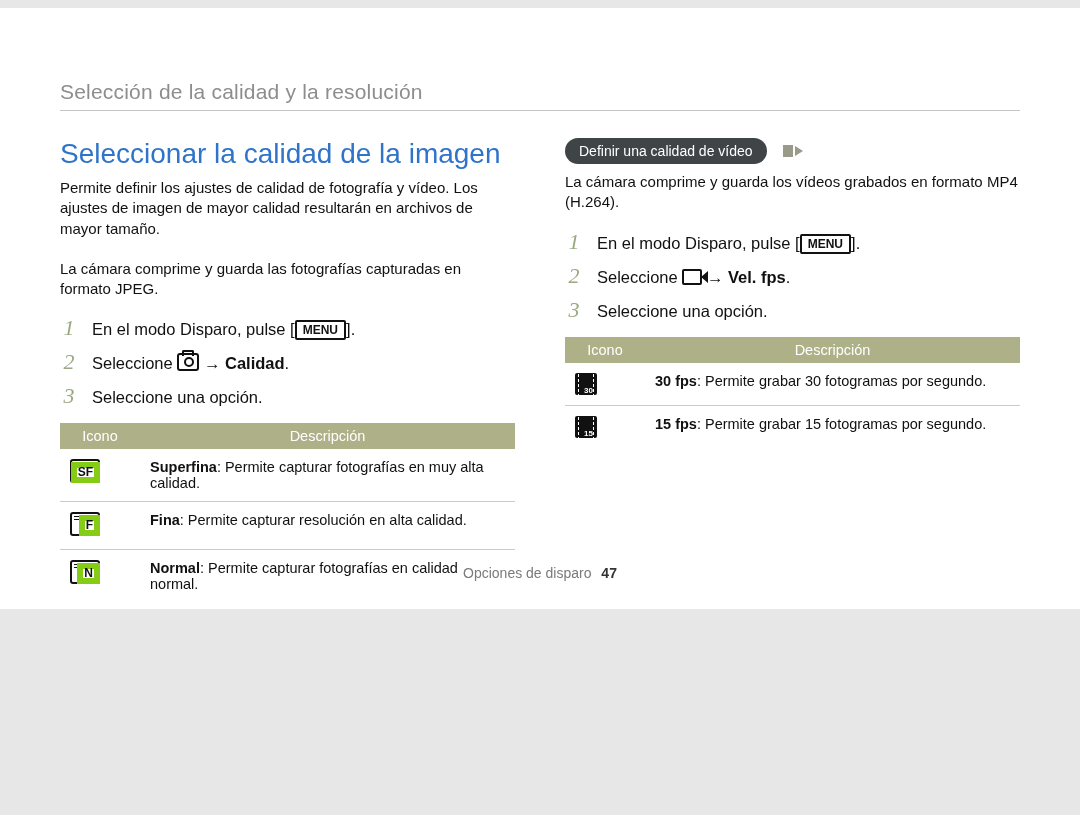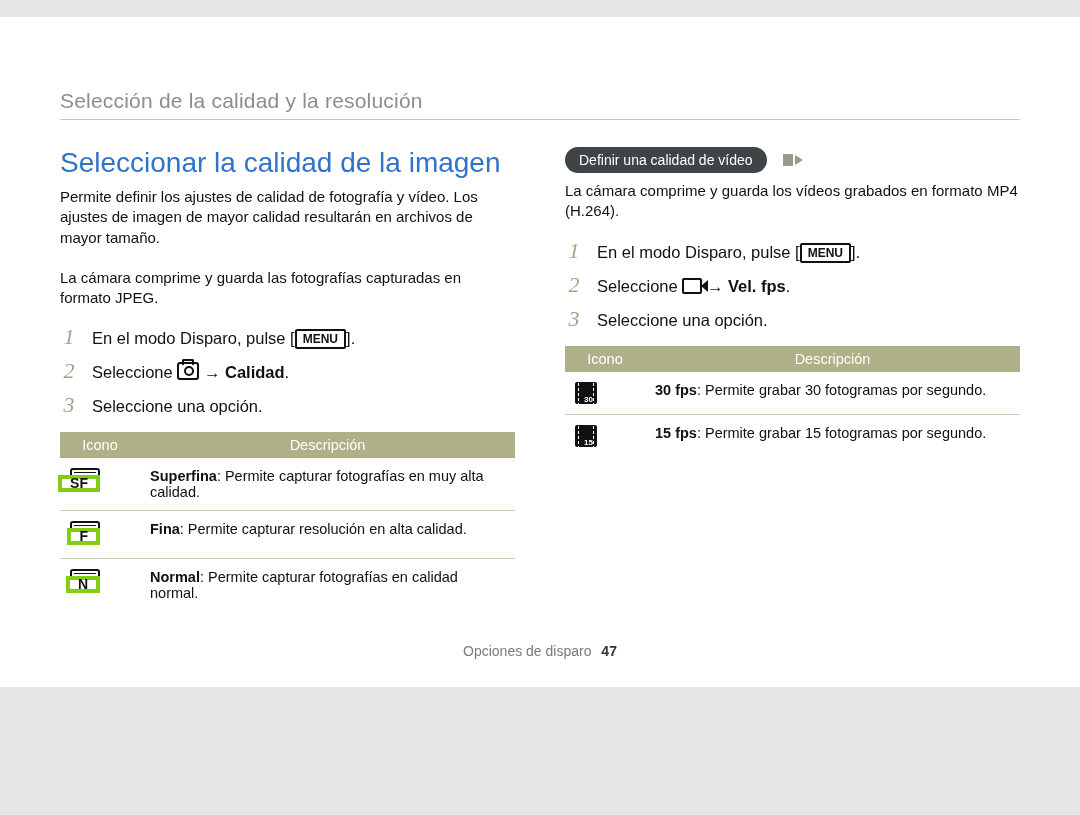--- a/index.html
+++ b/index.html
@@ -15,22 +15,22 @@
     --pill-fg:#ffffff;
     --mode-color:#9a9a88;
     --table-head-bg:#aeb087;
     --table-head-fg:#ffffff;
     --table-border:#cdcfb5;
     --footer-color:#7a7a7a;
     --num-color:#9aa883;
   }
   html,body{margin:0;padding:0;background:#e7e7e7;}
   .page{
-    width:1080px;height:670px;
-    margin:17px auto;
+    width:1080px;height:601px;
+    margin:8px auto;
     background:var(--page-bg);
     position:relative;
     box-sizing:border-box;
     font-family:Arial,Helvetica,sans-serif;
     color:var(--body);
     overflow:hidden;
   }
   .rule-wrap{position:absolute;left:var(--page-pad-x);right:var(--page-pad-x);top:var(--page-pad-top);}
   .section-title-wrap{display:flex;align-items:center;gap:14px;}
   .section-title{color:var(--section-title-color);font-size:21px;font-weight:400;letter-spacing:0.2px;white-space:nowrap;}
@@ -66,21 +66,21 @@
   .mode-video-icon .film{width:10px;height:12px;background:var(--mode-color);}
 
   
   table.opts{width:100%;border-collapse:collapse;font-size:14.5px;}
   table.opts th{background:var(--table-head-bg);color:var(--table-head-fg);font-weight:400;text-align:center;padding:5px 10px;}
   table.opts th.icono{width:60px;}
   table.opts td{padding:10px 10px;border-bottom:1px solid var(--table-border);vertical-align:top;}
   table.opts tr:last-child td{border-bottom:none;}
   .qicon{display:inline-block;width:26px;height:20px;border:2px solid #111;border-radius:3px;position:relative;}
   .qicon::before{content:"";position:absolute;left:2px;right:2px;top:2px;height:6px;background-image:linear-gradient(#111,#111 1px,transparent 1px);background-size:3px 3px;}
-  .qicon .corner{position:absolute;right:-2px;bottom:-2px;background:#fff;color:#111;font-size:14px;font-weight:700;padding:0 8px;line-height:9px;border:4px solid #84cc16;}
+  .qicon .corner{position:absolute;right:-2px;bottom:-2px;background:#fff;color:#111;font-size:12px;font-weight:700;padding:0 1px;line-height:9px;border:6px solid #84cc16;}
   .strong{font-weight:700;}
   .footer{position:absolute;left:0;right:0;bottom:28px;text-align:center;color:var(--footer-color);font-size:14px;}
   .footer .pn{font-weight:600;color:#333;margin-left:6px;}
 </style>
 </head>
 <body>
 
 <div class="page">
 
   <div class="rule-wrap">

